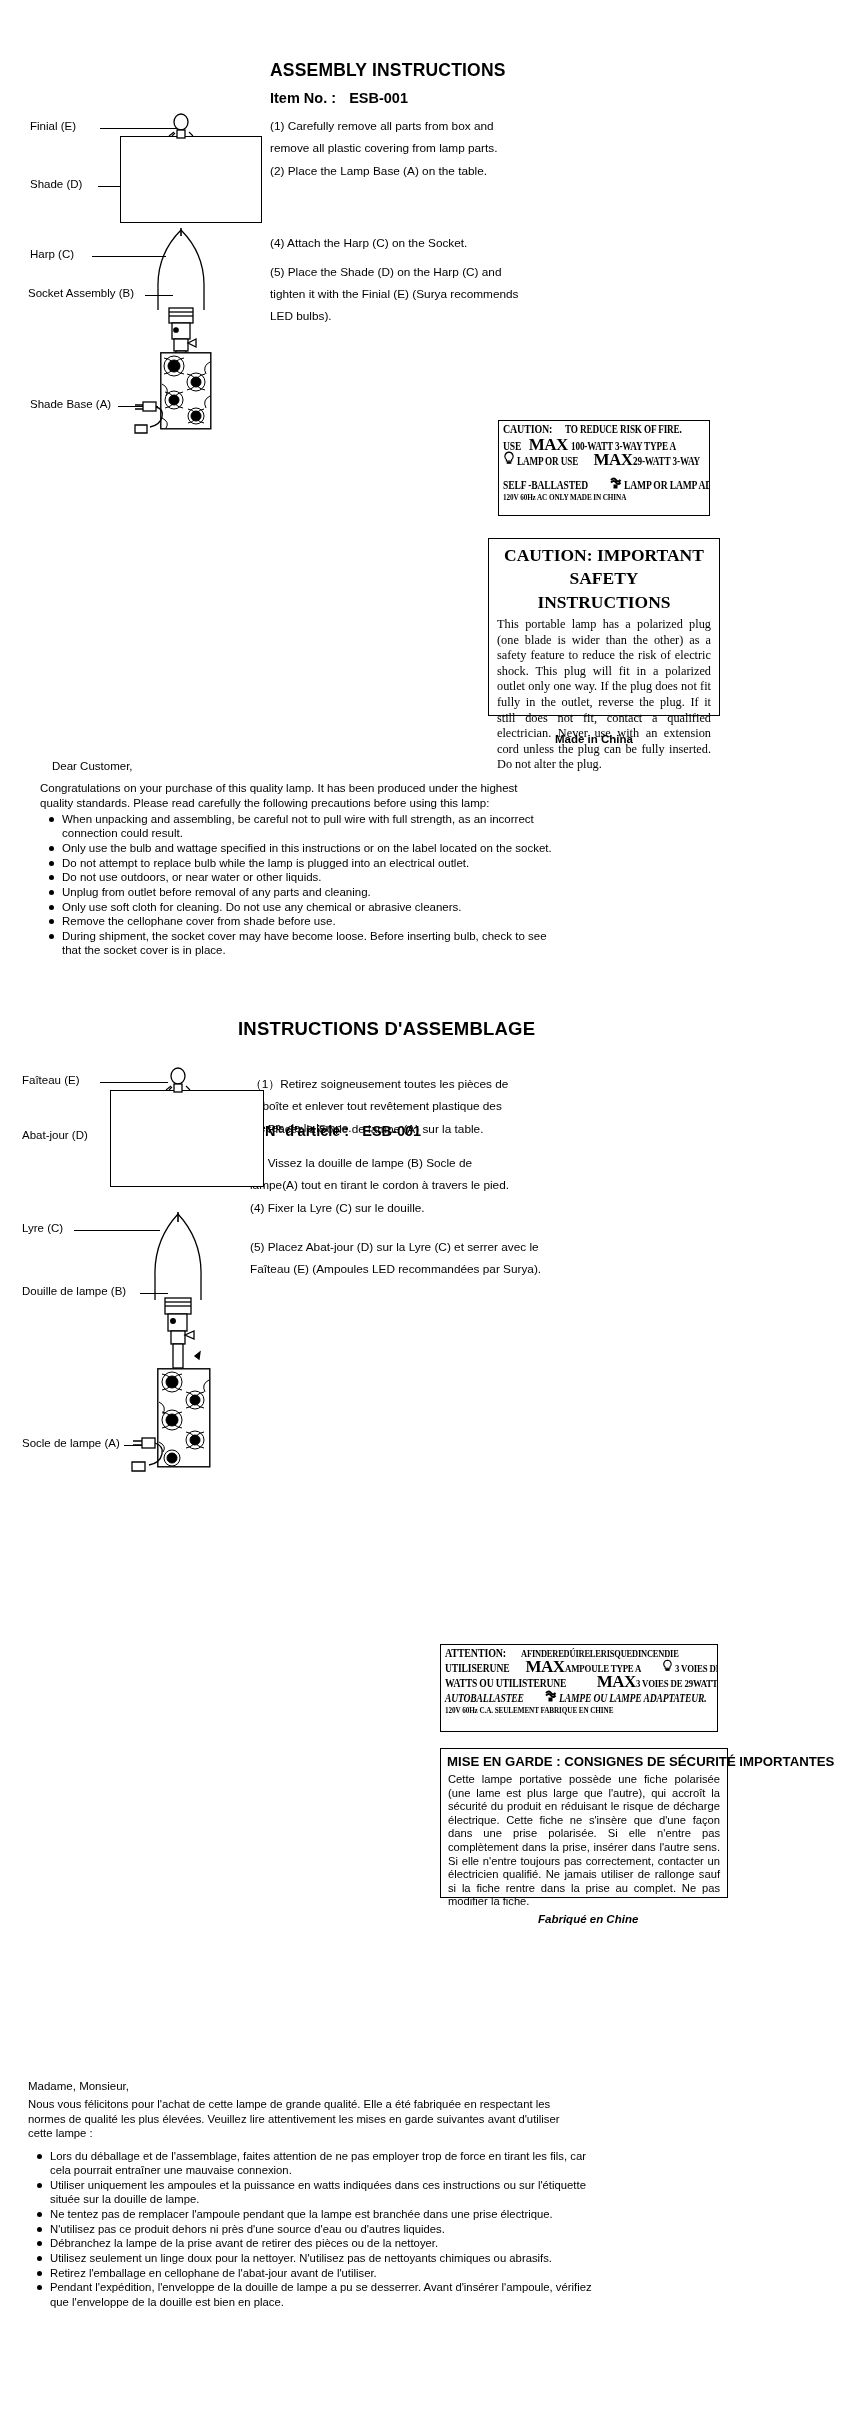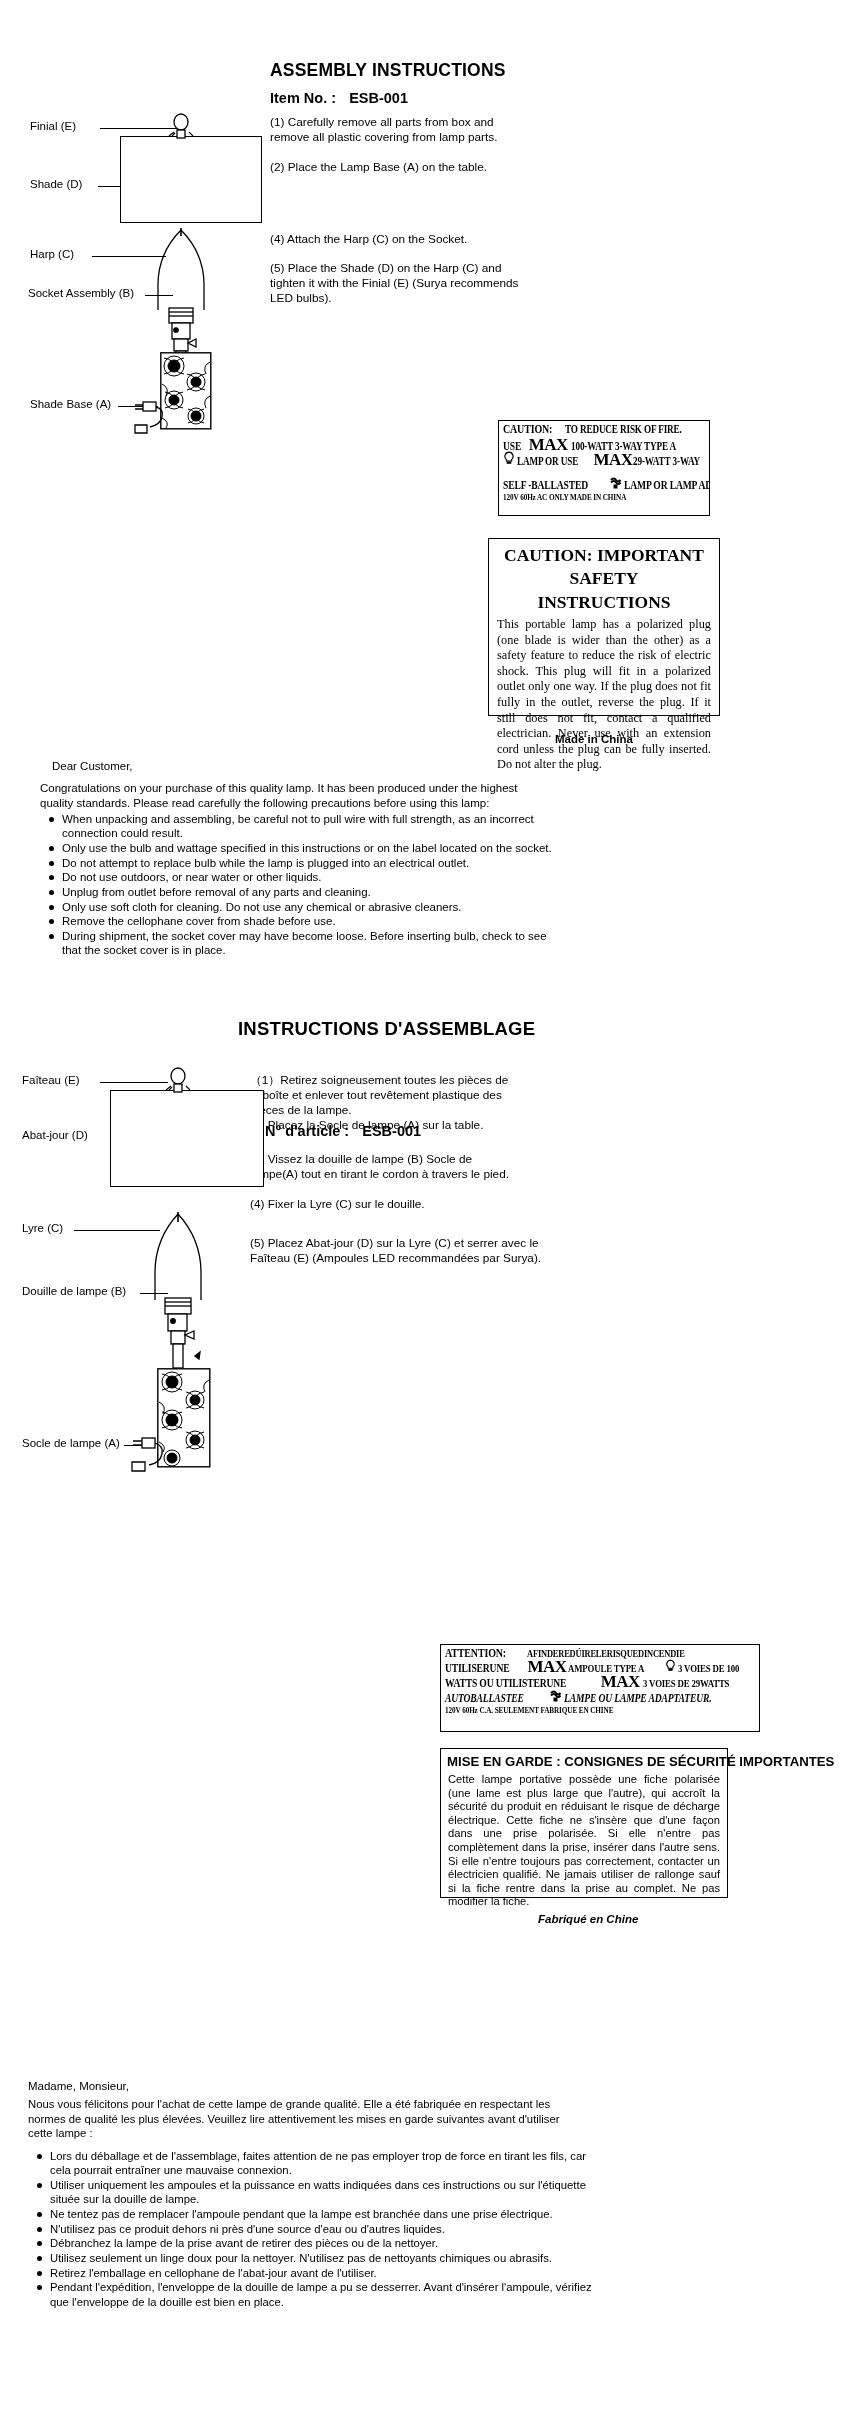--- a/index.html
+++ b/index.html
@@ -30,21 +30,21 @@
     letter-spacing: 0.2px;
     white-space: nowrap;
   }
   .item-no {
     font-weight: bold;
     font-size: 14.5px;
     white-space: nowrap;
   }
   .step {
     font-size: 11.8px;
-    line-height: 15px;
+    line-height: 22px;
     font-family: "Liberation Sans", sans-serif;
   }
   .made-in {
     font-weight: bold;
     font-size: 11.5px;
     white-space: nowrap;
   }
 
   
   .callout {
@@ -412,21 +412,21 @@
     <svg width="56" height="44" viewBox="0 0 56 44" xmlns="http://www.w3.org/2000/svg">
       <g fill="none" stroke="#000" stroke-width="1.3">
         <rect x="24" y="6" width="13" height="10" fill="#fff"></rect>
         <path d="M24 9 l-9 0 M24 13 l-9 0"></path>
         <path d="M37 11 q9 3 7 11 q-2 9 -13 11"></path>
         <path d="M14 30 l13 0 l0 9 l-13 0 z" fill="#fff"></path>
       </g>
     </svg>
   </div>
 
-  <div class="ul-sticker" style="left:440px; top:1644px; width:320px; height:88px;">
+  <div class="ul-sticker" style="left:440px; top:1644px; width:278px; height:88px;">
     <div class="ul-line">
       <span class="ul-cond ul-sm" style="font-size:12.5px;">ATTENTION:</span>
       <span style="display:inline-block;width:6px"></span>
       <span class="ul-cond ul-sm" style="font-size:10.5px;">AFINDEREDÚIRELERISQUEDINCENDIE</span>
     </div>
     <div class="ul-line" style="margin-top:-1px;">
       <span class="ul-cond ul-sm" style="font-size:12px;">UTILISERUNE</span>
       <span style="display:inline-block;width:3px"></span>
       <span class="ul-big">MAX</span>
       <span style="display:inline-block;width:2px"></span>

